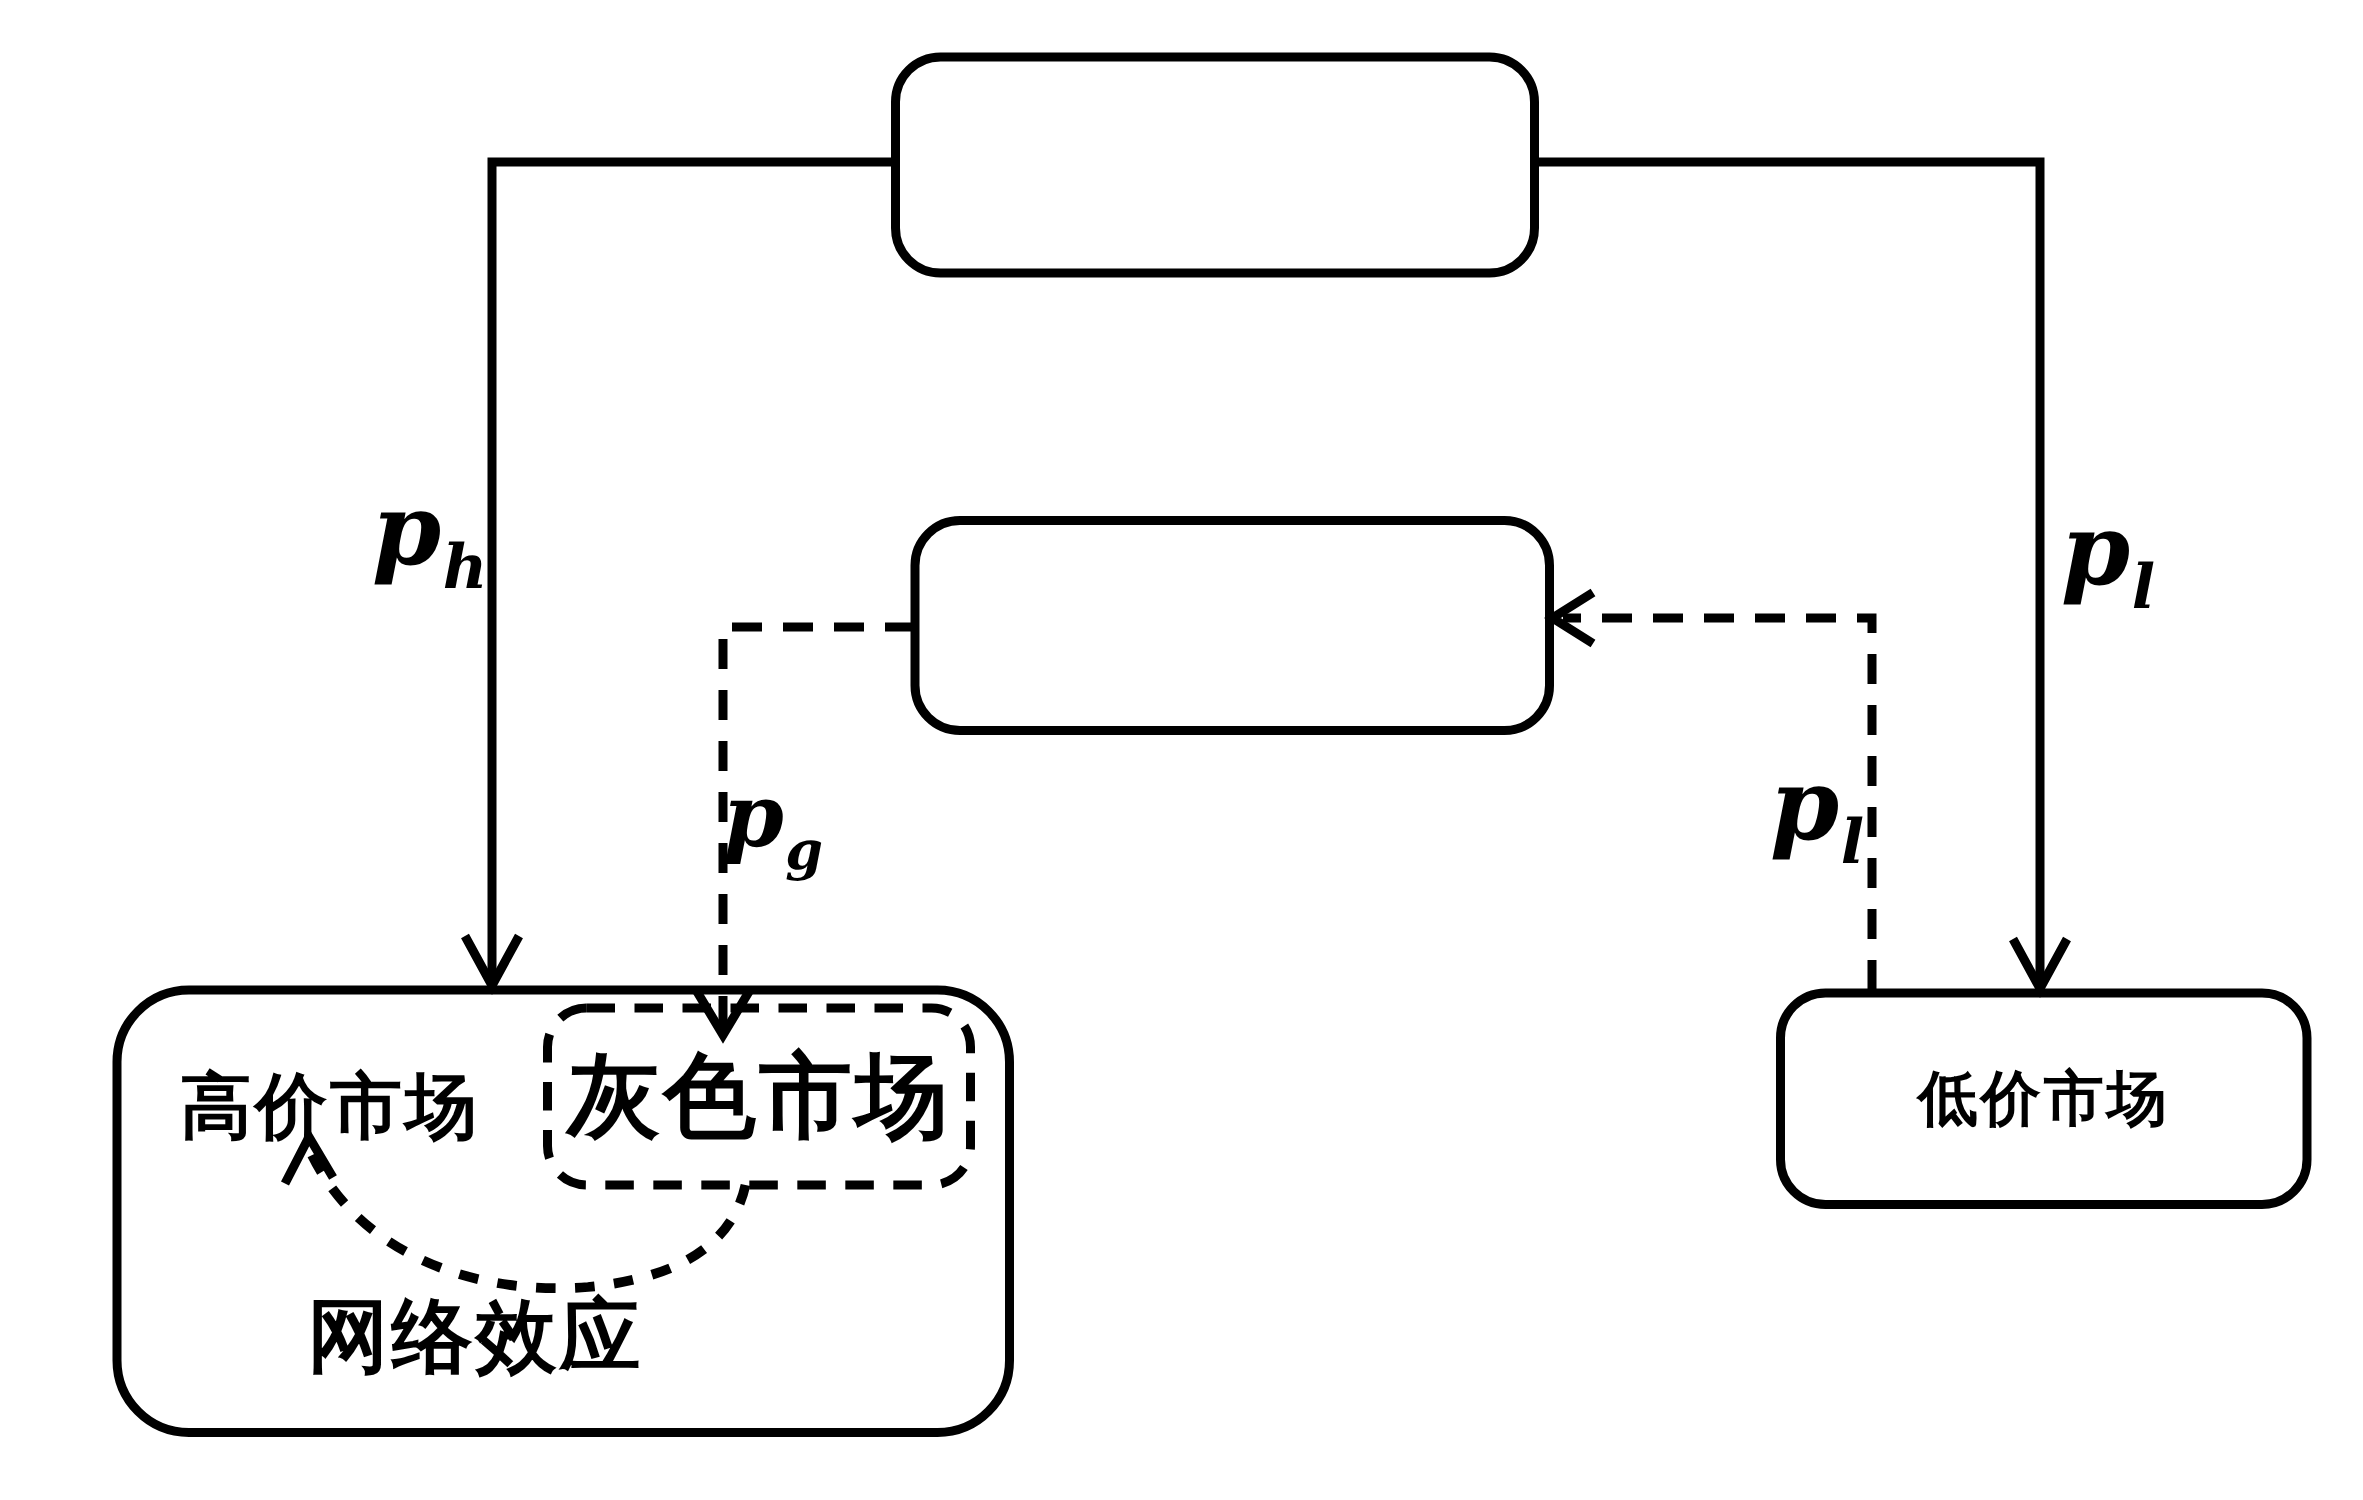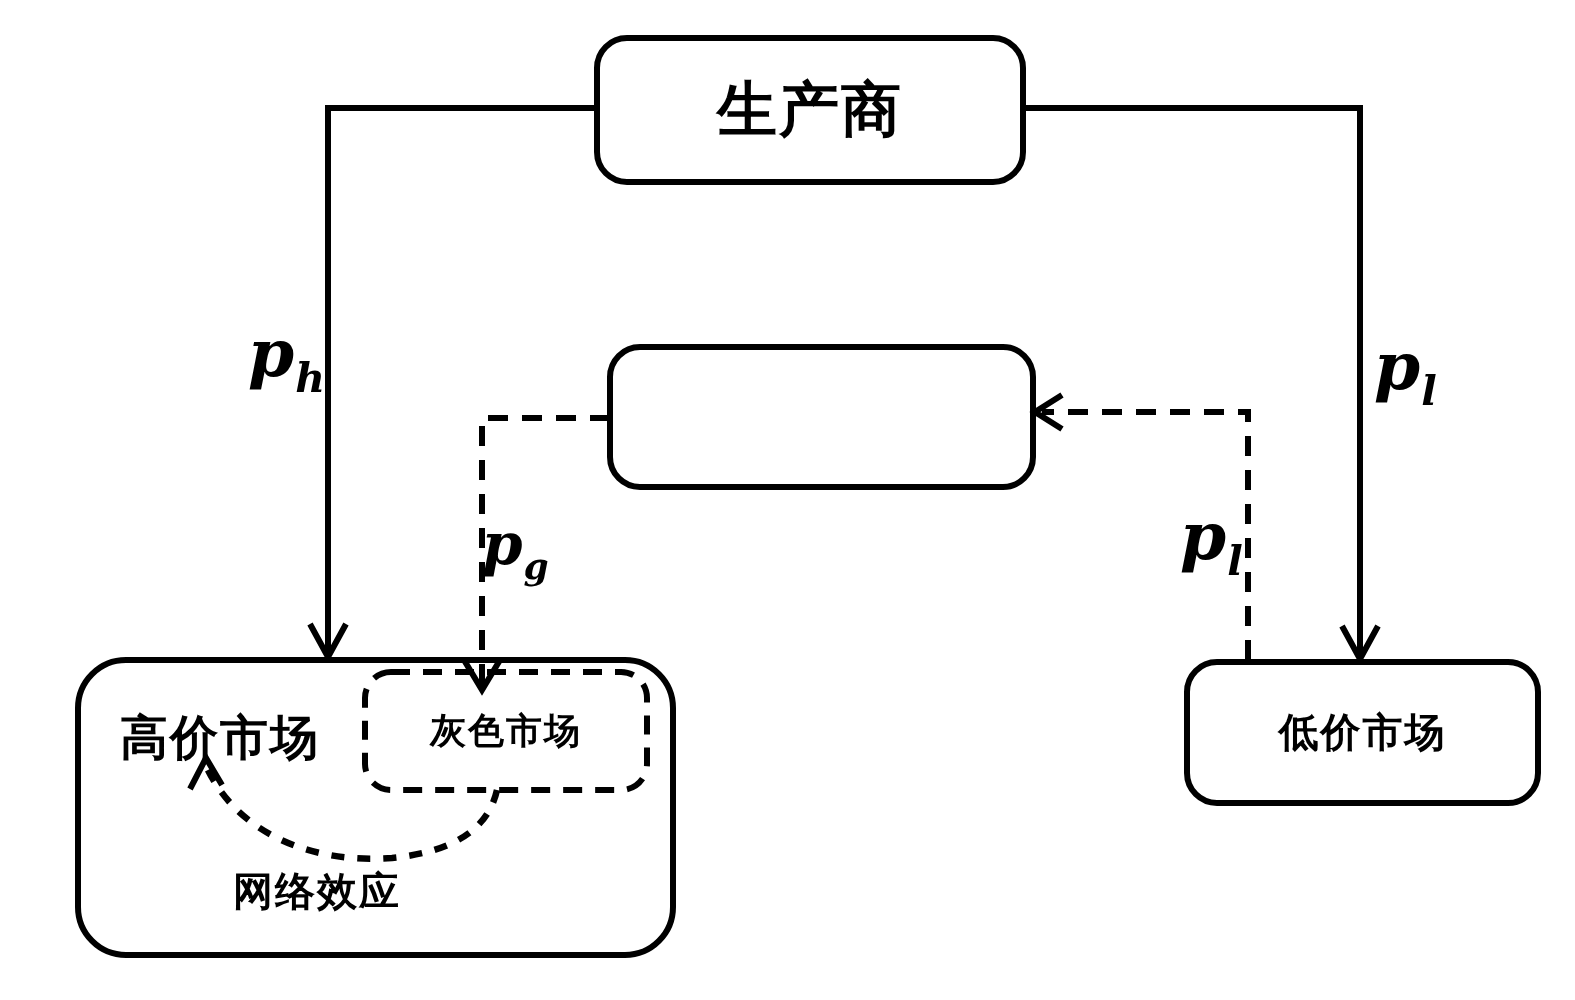--- a/index.html
+++ b/index.html
@@ -62,30 +62,29 @@
       <polyline points="464,660 482,690 500,660" stroke-linejoin="miter"></polyline>
 
       <path d="M 1248 660 V 412 H 1042" stroke-dasharray="20 14"></path>
       <polyline points="1062,395 1035,412 1062,429" stroke-linejoin="miter"></polyline>
 
       <path d="M 497 790 C 488 830 452 852 392 858 C 316 864 238 836 206 766" stroke-width="6.5" stroke-dasharray="13 13"></path>
       <polyline points="190,789 206,758 222,785" stroke-linejoin="miter"></polyline>
     </g>
   </svg>
 
-  <div class="node-label" style="left:597px; top:38px;  width:426px; height:144px; font-size:60px;">生产商</div>
 
 
   <div class="node-label" style="left:100px; top:688px; width:240px; height:100px; font-size:48px;">高价市场</div>
 
-  <div class="node-label" style="left:365px; top:672px; width:282px; height:118px; font-size:36px;">灰色市场</div>
+  <div class="node-label" style="left:365px; top:672px; width:282px; height:118px; font-size:62px;">灰色市场</div>
 
   <div class="node-label" style="left:1187px; top:662px; width:351px; height:141px; font-size:40px;">低价市场</div>
 
-  <div class="node-label" style="left:197px; top:857px; width:240px; height:68px; font-size:40px;">网络效应</div>
+  <div class="node-label" style="left:197px; top:857px; width:240px; height:68px; font-size:54px;">网络效应</div>
 
   <div class="math-label" style="left:248px; top:320px; font-size:66px;"><span>p</span><sub>h</sub></div>
 
   <div class="math-label" style="left:1374px; top:333px; font-size:66px;"><span>p</span><sub>l</sub></div>
 
   <div class="math-label" style="left:482px; top:515px; font-size:58px;"><span>p</span><sub>g</sub></div>
 
   <div class="math-label" style="left:1180px; top:503px; font-size:66px;"><span>p</span><sub>l</sub></div>
 
 </div>

